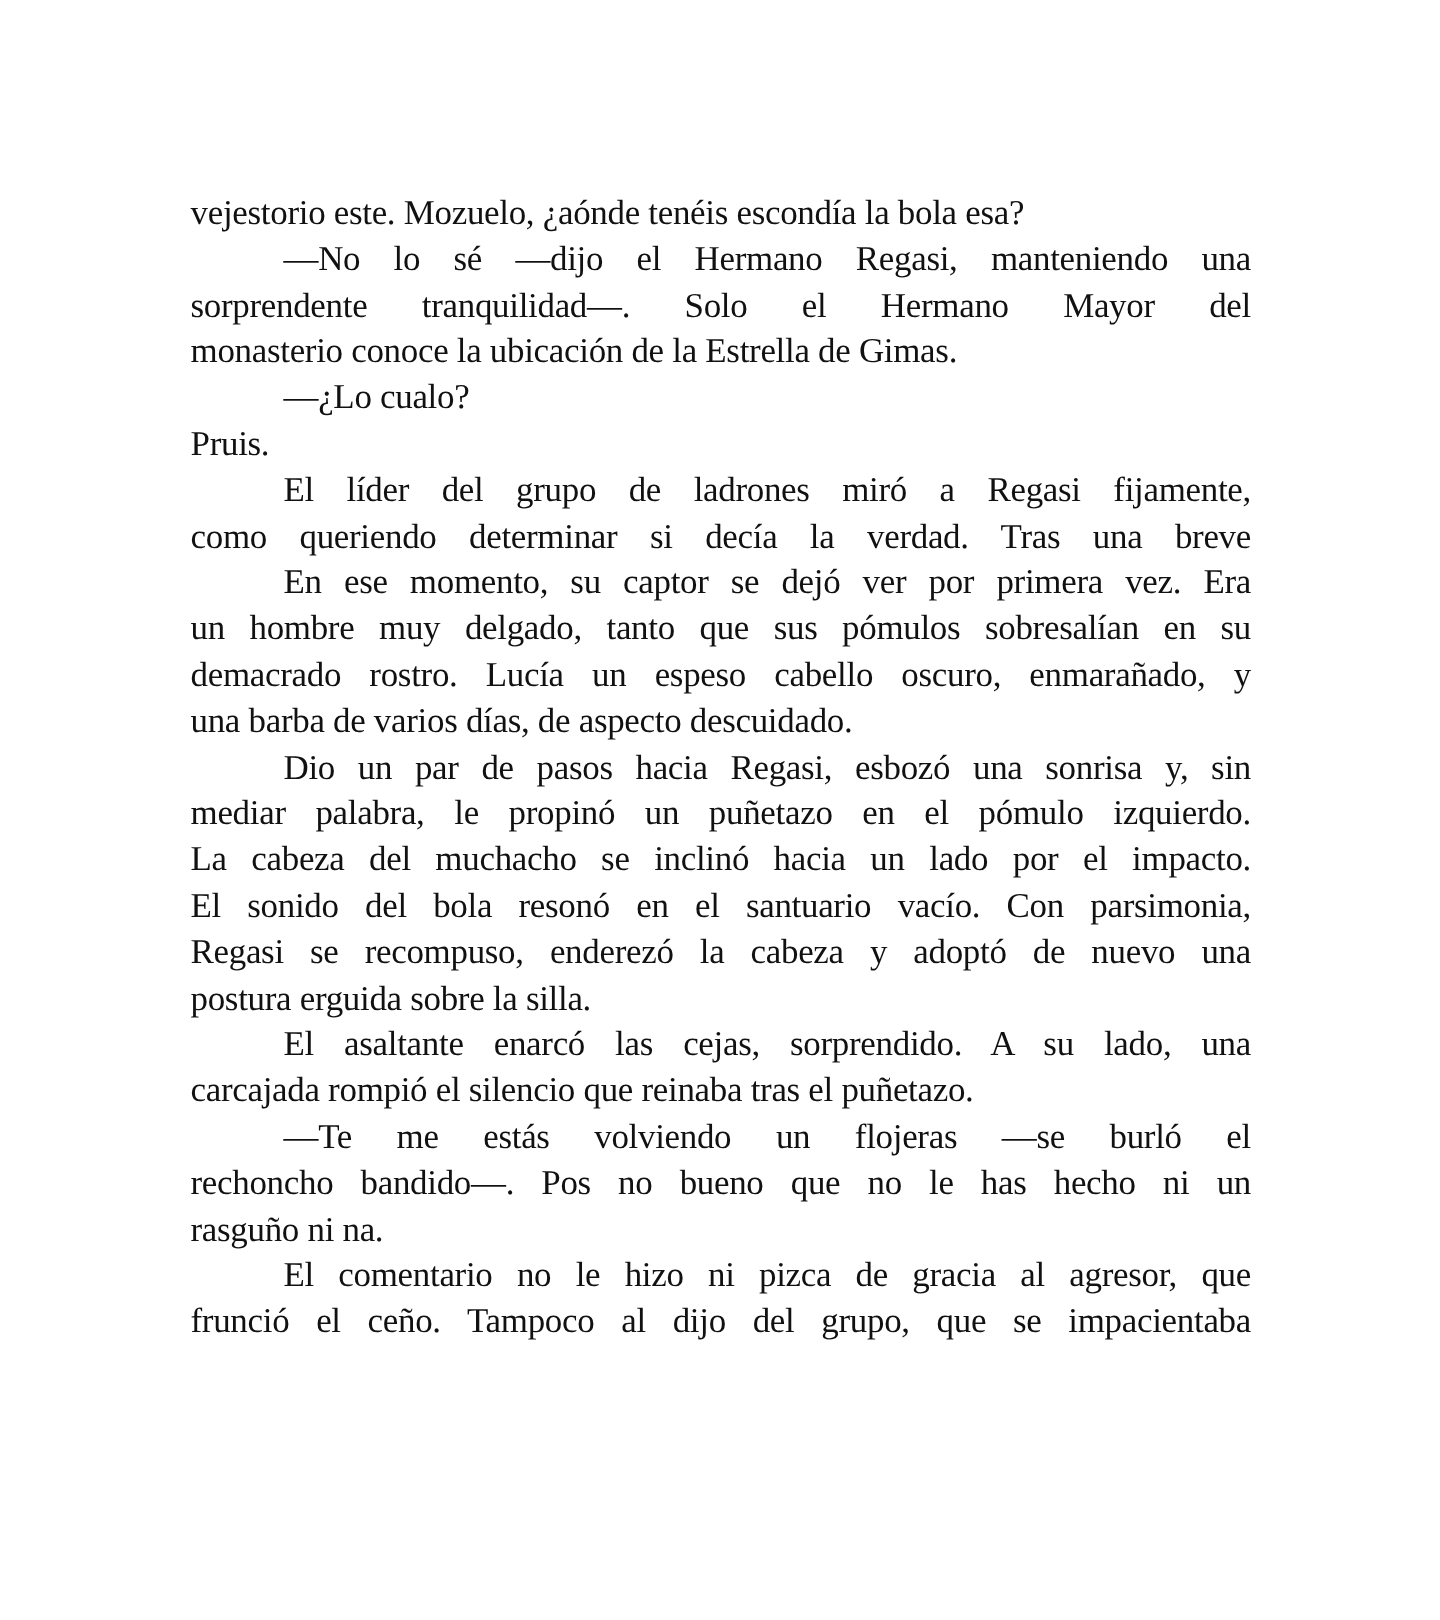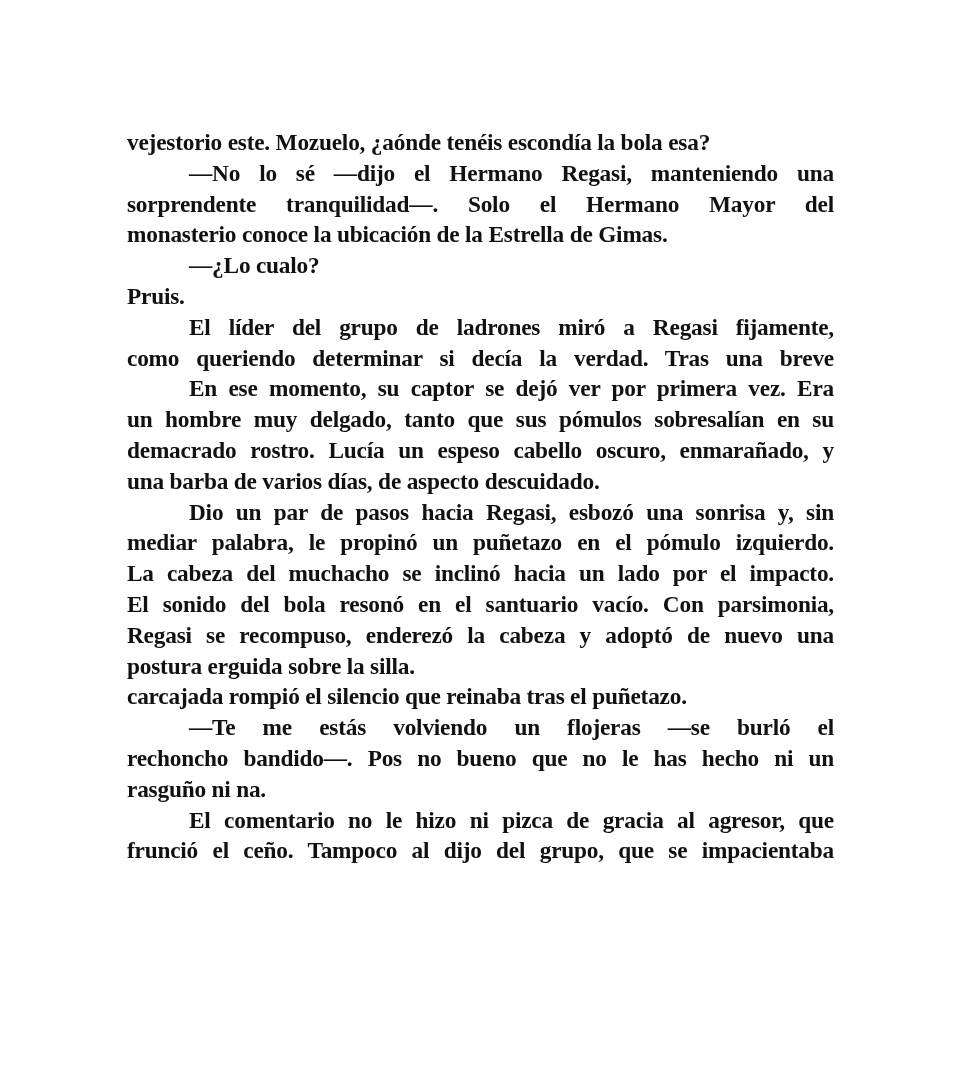--- a/index.html
+++ b/index.html
@@ -23,21 +23,20 @@
       color: #111111;
     }
     .line {
       display: block;
       height: 30.8px;
       line-height: 30.8px;
       white-space: nowrap;
       text-align: justify;
       text-align-last: justify;
       letter-spacing: -0.2px;
-      font-weight: bold;
     }
     .line.last {
       text-align: left;
       text-align-last: left;
     }
     .line.indent {
       padding-left: 62px;
     }
   </style>
 </head>
@@ -78,20 +77,21 @@
   <div>
     <span class="line indent">Dio un par de pasos hacia Regasi, esbozó una sonrisa y, sin</span>
     <span class="line">mediar palabra, le propinó un puñetazo en el pómulo izquierdo.</span>
     <span class="line">La cabeza del muchacho se inclinó hacia un lado por el impacto.</span>
     <span class="line">El sonido del bola resonó en el santuario vacío. Con parsimonia,</span>
     <span class="line">Regasi se recompuso, enderezó la cabeza y adoptó de nuevo una</span>
     <span class="line last">postura erguida sobre la silla.</span>
   </div>
 
   <div>
+    <span class="line indent">El asaltante enarcó las cejas, sorprendido. A su lado, una</span>
     <span class="line last">carcajada rompió el silencio que reinaba tras el puñetazo.</span>
   </div>
 
   <div>
     <span class="line indent">—Te me estás volviendo un flojeras —se burló el</span>
     <span class="line">rechoncho bandido—. Pos no bueno que no le has hecho ni un</span>
     <span class="line last">rasguño ni na.</span>
   </div>
 
   <div>

